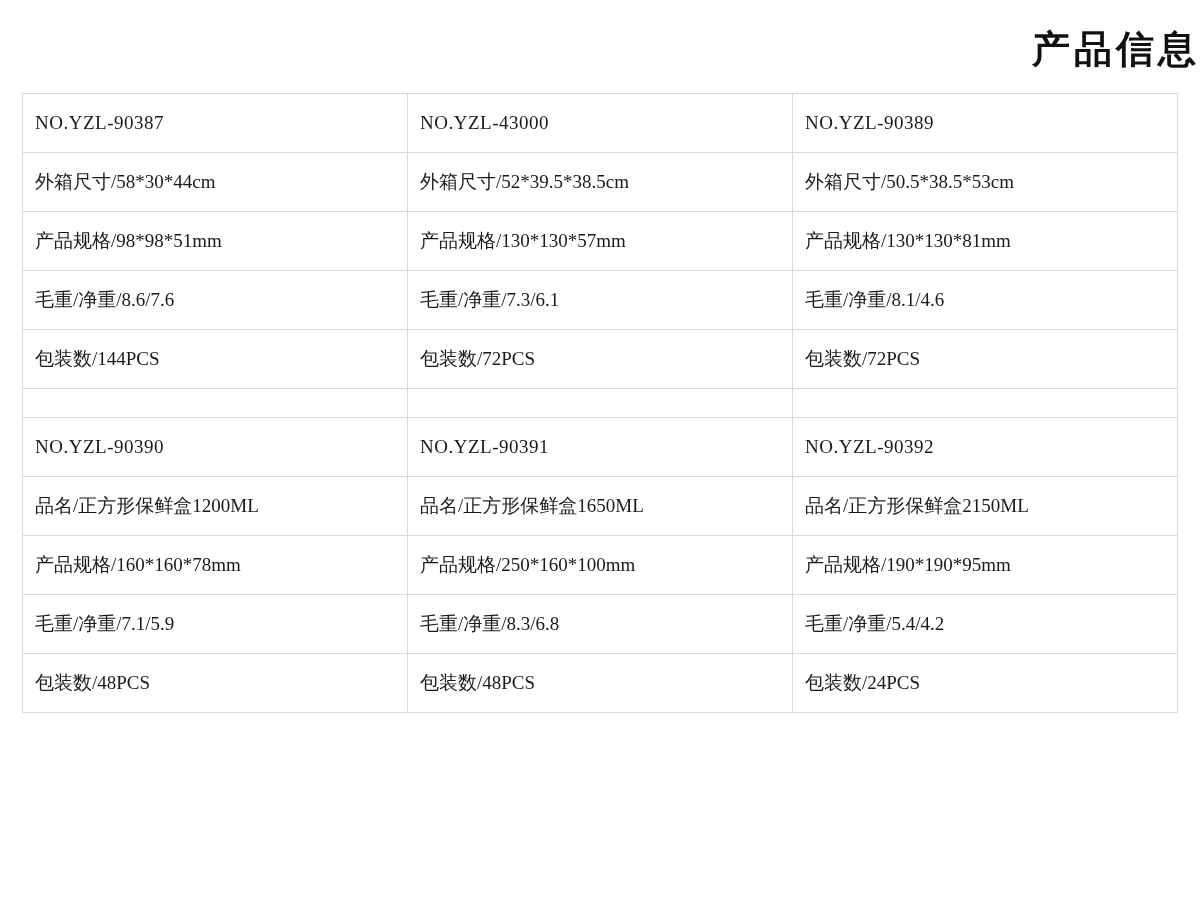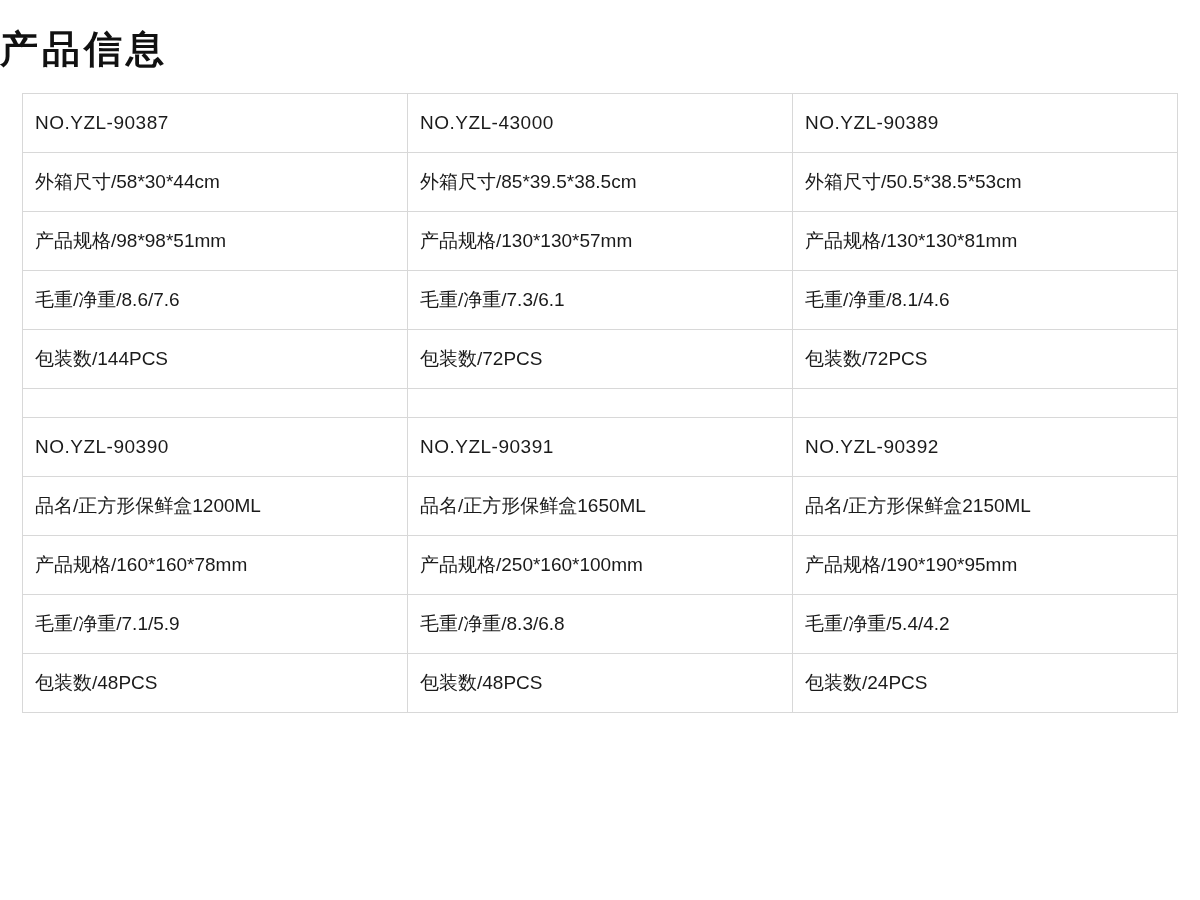--- a/index.html
+++ b/index.html
@@ -14,42 +14,42 @@
     color: #1a1a1a;
     overflow: hidden;
   }
   .page {
     position: relative;
     width: 1200px;
     height: 900px;
     box-sizing: border-box;
   }
   .page-title {
-    text-align: left;
+    text-align: right;
     font-family: "DejaVu Sans", sans-serif;
     font-size: 38px;
     font-weight: bold;
     letter-spacing: 4px;
     color: #111;
     padding-top: 24px;
     padding-bottom: 18px;
   }
   .spec-table {
     margin: 0 22px;
     border-collapse: collapse;
     width: calc(100% - 44px);
     table-layout: fixed;
   }
   .spec-table td {
     border: 1px solid #d8d8d8;
     vertical-align: middle;
     padding: 0 0 0 12px;
     height: 58px;
     font-size: 19px;
-    font-family: Liberation Sans, sans-serif;
+    font-family: Liberation Serif, serif;
     color: #1a1a1a;
     white-space: nowrap;
     overflow: hidden;
   }
   .cell-no {
     font-family: "DejaVu Sans Mono", monospace;
     letter-spacing: 0.5px;
   }
   .cell-cn {
     font-family: "DejaVu Serif", serif;
@@ -73,21 +73,21 @@
 
   <table class="spec-table">
     <tbody>
       <tr>
         <td class="cell-no">NO.YZL-90387</td>
         <td class="cell-no">NO.YZL-43000</td>
         <td class="cell-no">NO.YZL-90389</td>
       </tr>
       <tr>
         <td class="cell-cn">外箱尺寸/58*30*44cm</td>
-        <td class="cell-cn">外箱尺寸/85*39.5*38.5cm</td>
+        <td class="cell-cn">外箱尺寸/52*39.5*38.5cm</td>
         <td class="cell-cn">外箱尺寸/50.5*38.5*53cm</td>
       </tr>
       <tr>
         <td class="cell-cn">产品规格/98*98*51mm</td>
         <td class="cell-cn">产品规格/130*130*57mm</td>
         <td class="cell-cn">产品规格/130*130*81mm</td>
       </tr>
       <tr>
         <td class="cell-cn">毛重/净重/8.6/7.6</td>
         <td class="cell-cn">毛重/净重/7.3/6.1</td>

